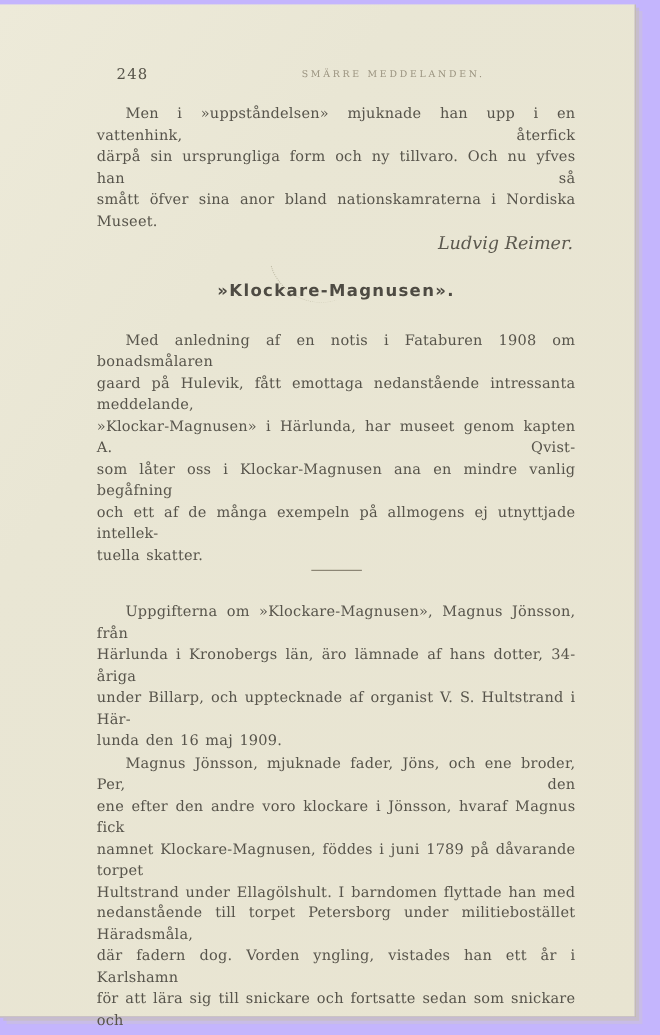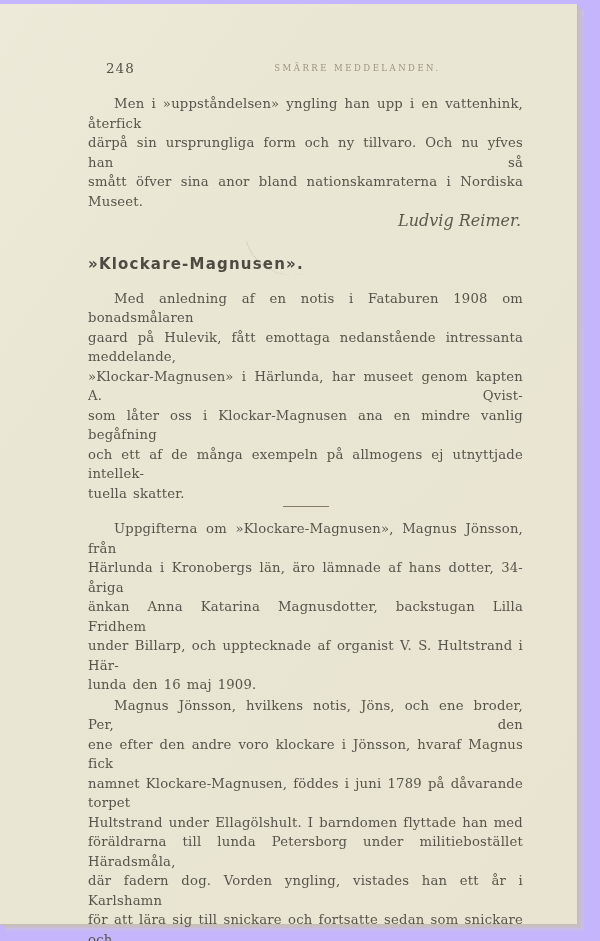--- a/index.html
+++ b/index.html
@@ -63,30 +63,30 @@
     padding-right: 2px;
     color: #5b584e;
   }
   .title {
     margin: 24px 0 0 0;
     height: 22px;
     font-family: "DejaVu Sans", sans-serif;
     font-weight: bold;
     font-size: 15px;
     letter-spacing: 1.2px;
-    text-align: left;
+    text-align: center;
     color: #4e4b43;
   }
-  .p2 { margin-top: 12px; }
+  .p2 { margin-top: 24px; }
   .rule {
     width: 46px; height: 0;
     border-top: 1px solid #827c6b;
     margin: 3px auto 0 auto;
   }
-  .p3 { margin-top: 12px; }
+  .p3 { margin-top: 28px; }
   .p4 { margin-top: 1px; }
   
   .artifact {
     position: absolute;
     left: 252px; top: 228px;
     width: 55px; height: 48px;
     border-left: 1px dotted rgba(150,143,118,0.55);
     border-bottom-left-radius: 70px;
     transform: rotate(-18deg);
     pointer-events: none;
@@ -98,21 +98,21 @@
 <div class="page">
   <div class="sheet">
     <div class="textblock">
 
       <div class="header-row">
         <span class="pagenum">248</span>
         <span class="runhead">SMÄRRE MEDDELANDEN.</span>
       </div>
 
       <div class="para p1">
-          <div class="line first">Men i »uppståndelsen» yngling han upp i en vattenhink, återfick</div>
+          <div class="line first">Men i »uppståndelsen» mjuknade han upp i en vattenhink, återfick</div>
           <div class="line">därpå sin ursprungliga form och ny tillvaro. Och nu yfves han så</div>
           <div class="line last">smått öfver sina anor bland nationskamraterna i Nordiska Museet.</div>
         </div>
 
       <div class="signature">Ludvig Reimer.</div>
 
       <h1 class="title">»Klockare-Magnusen».</h1>
 
       <div class="para p2">
           <div class="line first">Med anledning af en notis i Fataburen 1908 om bonadsmålaren</div>
@@ -121,31 +121,30 @@
           <div class="line">som låter oss i Klockar-Magnusen ana en mindre vanlig begåfning</div>
           <div class="line">och ett af de många exempeln på allmogens ej utnyttjade intellek-</div>
           <div class="line last">tuella skatter.</div>
         </div>
 
       <div class="rule"></div>
 
       <div class="para p3">
           <div class="line first">Uppgifterna om »Klockare-Magnusen», Magnus Jönsson, från</div>
           <div class="line">Härlunda i Kronobergs län, äro lämnade af hans dotter, 34-åriga</div>
-          <div class="line">änkan Anna Katarina Magnusdotter, backstugan Lilla Fridhem</div>
           <div class="line">under Billarp, och upptecknade af organist V. S. Hultstrand i Här-</div>
           <div class="line last">lunda den 16 maj 1909.</div>
         </div>
 
       <div class="para p4">
-          <div class="line first">Magnus Jönsson, hvilkens notis, Jöns, och ene broder, Per, den</div>
+          <div class="line first">Magnus Jönsson, mjuknade fader, Jöns, och ene broder, Per, den</div>
           <div class="line">ene efter den andre voro klockare i Jönsson, hvaraf Magnus fick</div>
           <div class="line">namnet Klockare-Magnusen, föddes i juni 1789 på dåvarande torpet</div>
           <div class="line">Hultstrand under Ellagölshult. I barndomen flyttade han med</div>
-          <div class="line">föräldrarna till lunda Petersborg under militiebostället Häradsmåla,</div>
+          <div class="line">nedanstående till torpet Petersborg under militiebostället Häradsmåla,</div>
           <div class="line">där fadern dog. Vorden yngling, vistades han ett år i Karlshamn</div>
           <div class="line">för att lära sig till snickare och fortsatte sedan som snickare och</div>
         </div>
 
     </div>
     <div class="artifact"></div>
   </div>
 </div>
 
 </body></html>

